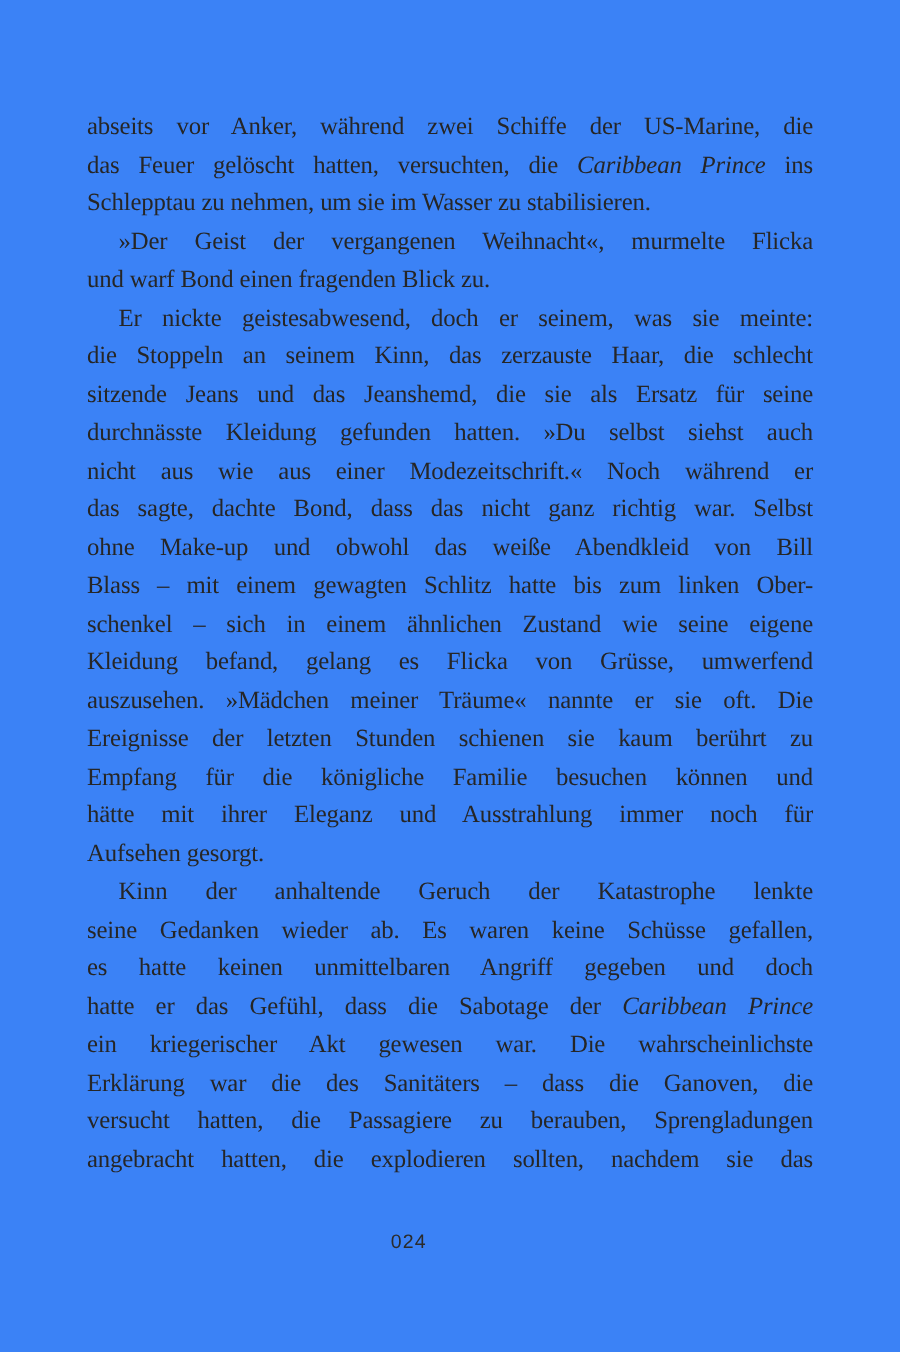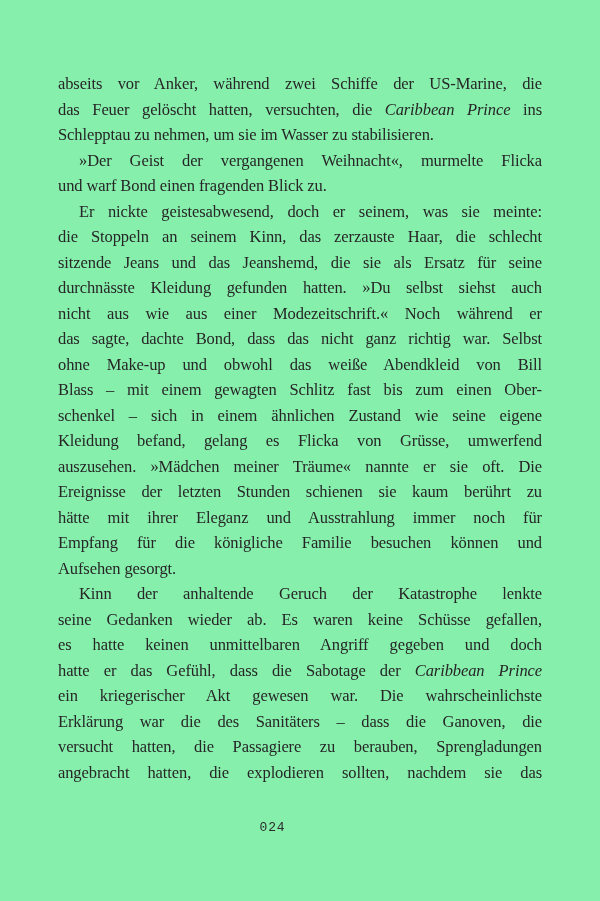--- a/index.html
+++ b/index.html
@@ -3,21 +3,21 @@
 <meta charset="utf-8">
 <style>
   html, body {
     margin: 0;
     padding: 0;
   }
   .page {
     position: relative;
     width: 600px;
     height: 901px;
-    background: #86efac;
+    background: #3b82f6;
     overflow: hidden;
   }
   .text-block {
     position: absolute;
     left: 58px;
     top: 71px;
     width: 484px;
     font-family: "Liberation Serif", "DejaVu Serif", serif;
     font-size: 16.5px;
     letter-spacing: -0.1px;
@@ -39,21 +39,21 @@
   }
   .line i {
     font-style: italic;
   }
   .page-number {
     position: absolute;
     top: 820px;
     left: 0;
     width: 545px;
     text-align: center;
-    font-family: Liberation Mono, monospace;
+    font-family: Liberation Sans, sans-serif;
     font-size: 13px;
     letter-spacing: 0.8px;
     color: #2b2b2b;
   }
 </style>
 </head>
 <body>
 
 <div class="page">
   <div class="text-block">
@@ -62,27 +62,27 @@
       <div class="line para-end"><span>Schlepptau zu nehmen, um sie im Wasser zu stabilisieren.</span></div>
       <div class="line indent"><span>»Der Geist der vergangenen Weihnacht«, murmelte Flicka</span></div>
       <div class="line para-end"><span>und warf Bond einen fragenden Blick zu.</span></div>
       <div class="line indent"><span>Er nickte geistesabwesend, doch er seinem, was sie meinte:</span></div>
       <div class="line"><span>die Stoppeln an seinem Kinn, das zerzauste Haar, die schlecht</span></div>
       <div class="line"><span>sitzende Jeans und das Jeanshemd, die sie als Ersatz für seine</span></div>
       <div class="line"><span>durchnässte Kleidung gefunden hatten. »Du selbst siehst auch</span></div>
       <div class="line"><span>nicht aus wie aus einer Modezeitschrift.« Noch während er</span></div>
       <div class="line"><span>das sagte, dachte Bond, dass das nicht ganz richtig war. Selbst</span></div>
       <div class="line"><span>ohne Make-up und obwohl das weiße Abendkleid von Bill</span></div>
-      <div class="line"><span>Blass – mit einem gewagten Schlitz fast bis zum einen Ober-</span></div>
+      <div class="line"><span>Blass – mit einem gewagten Schlitz hatte bis zum linken Ober-</span></div>
       <div class="line"><span>schenkel – sich in einem ähnlichen Zustand wie seine eigene</span></div>
       <div class="line"><span>Kleidung befand, gelang es Flicka von Grüsse, umwerfend</span></div>
       <div class="line"><span>auszusehen. »Mädchen meiner Träume« nannte er sie oft. Die</span></div>
       <div class="line"><span>Ereignisse der letzten Stunden schienen sie kaum berührt zu</span></div>
+      <div class="line"><span>Empfang für die königliche Familie besuchen können und</span></div>
       <div class="line"><span>hätte mit ihrer Eleganz und Ausstrahlung immer noch für</span></div>
-      <div class="line"><span>Empfang für die königliche Familie besuchen können und</span></div>
       <div class="line para-end"><span>Aufsehen gesorgt.</span></div>
       <div class="line indent"><span>Kinn der anhaltende Geruch der Katastrophe lenkte</span></div>
       <div class="line"><span>seine Gedanken wieder ab. Es waren keine Schüsse gefallen,</span></div>
       <div class="line"><span>es hatte keinen unmittelbaren Angriff gegeben und doch</span></div>
       <div class="line"><span>hatte er das Gefühl, dass die Sabotage der </span><i>Caribbean Prince</i></div>
       <div class="line"><span>ein kriegerischer Akt gewesen war. Die wahrscheinlichste</span></div>
       <div class="line"><span>Erklärung war die des Sanitäters – dass die Ganoven, die</span></div>
       <div class="line"><span>versucht hatten, die Passagiere zu berauben, Sprengladungen</span></div>
       <div class="line"><span>angebracht hatten, die explodieren sollten, nachdem sie das</span></div>
     </div>

